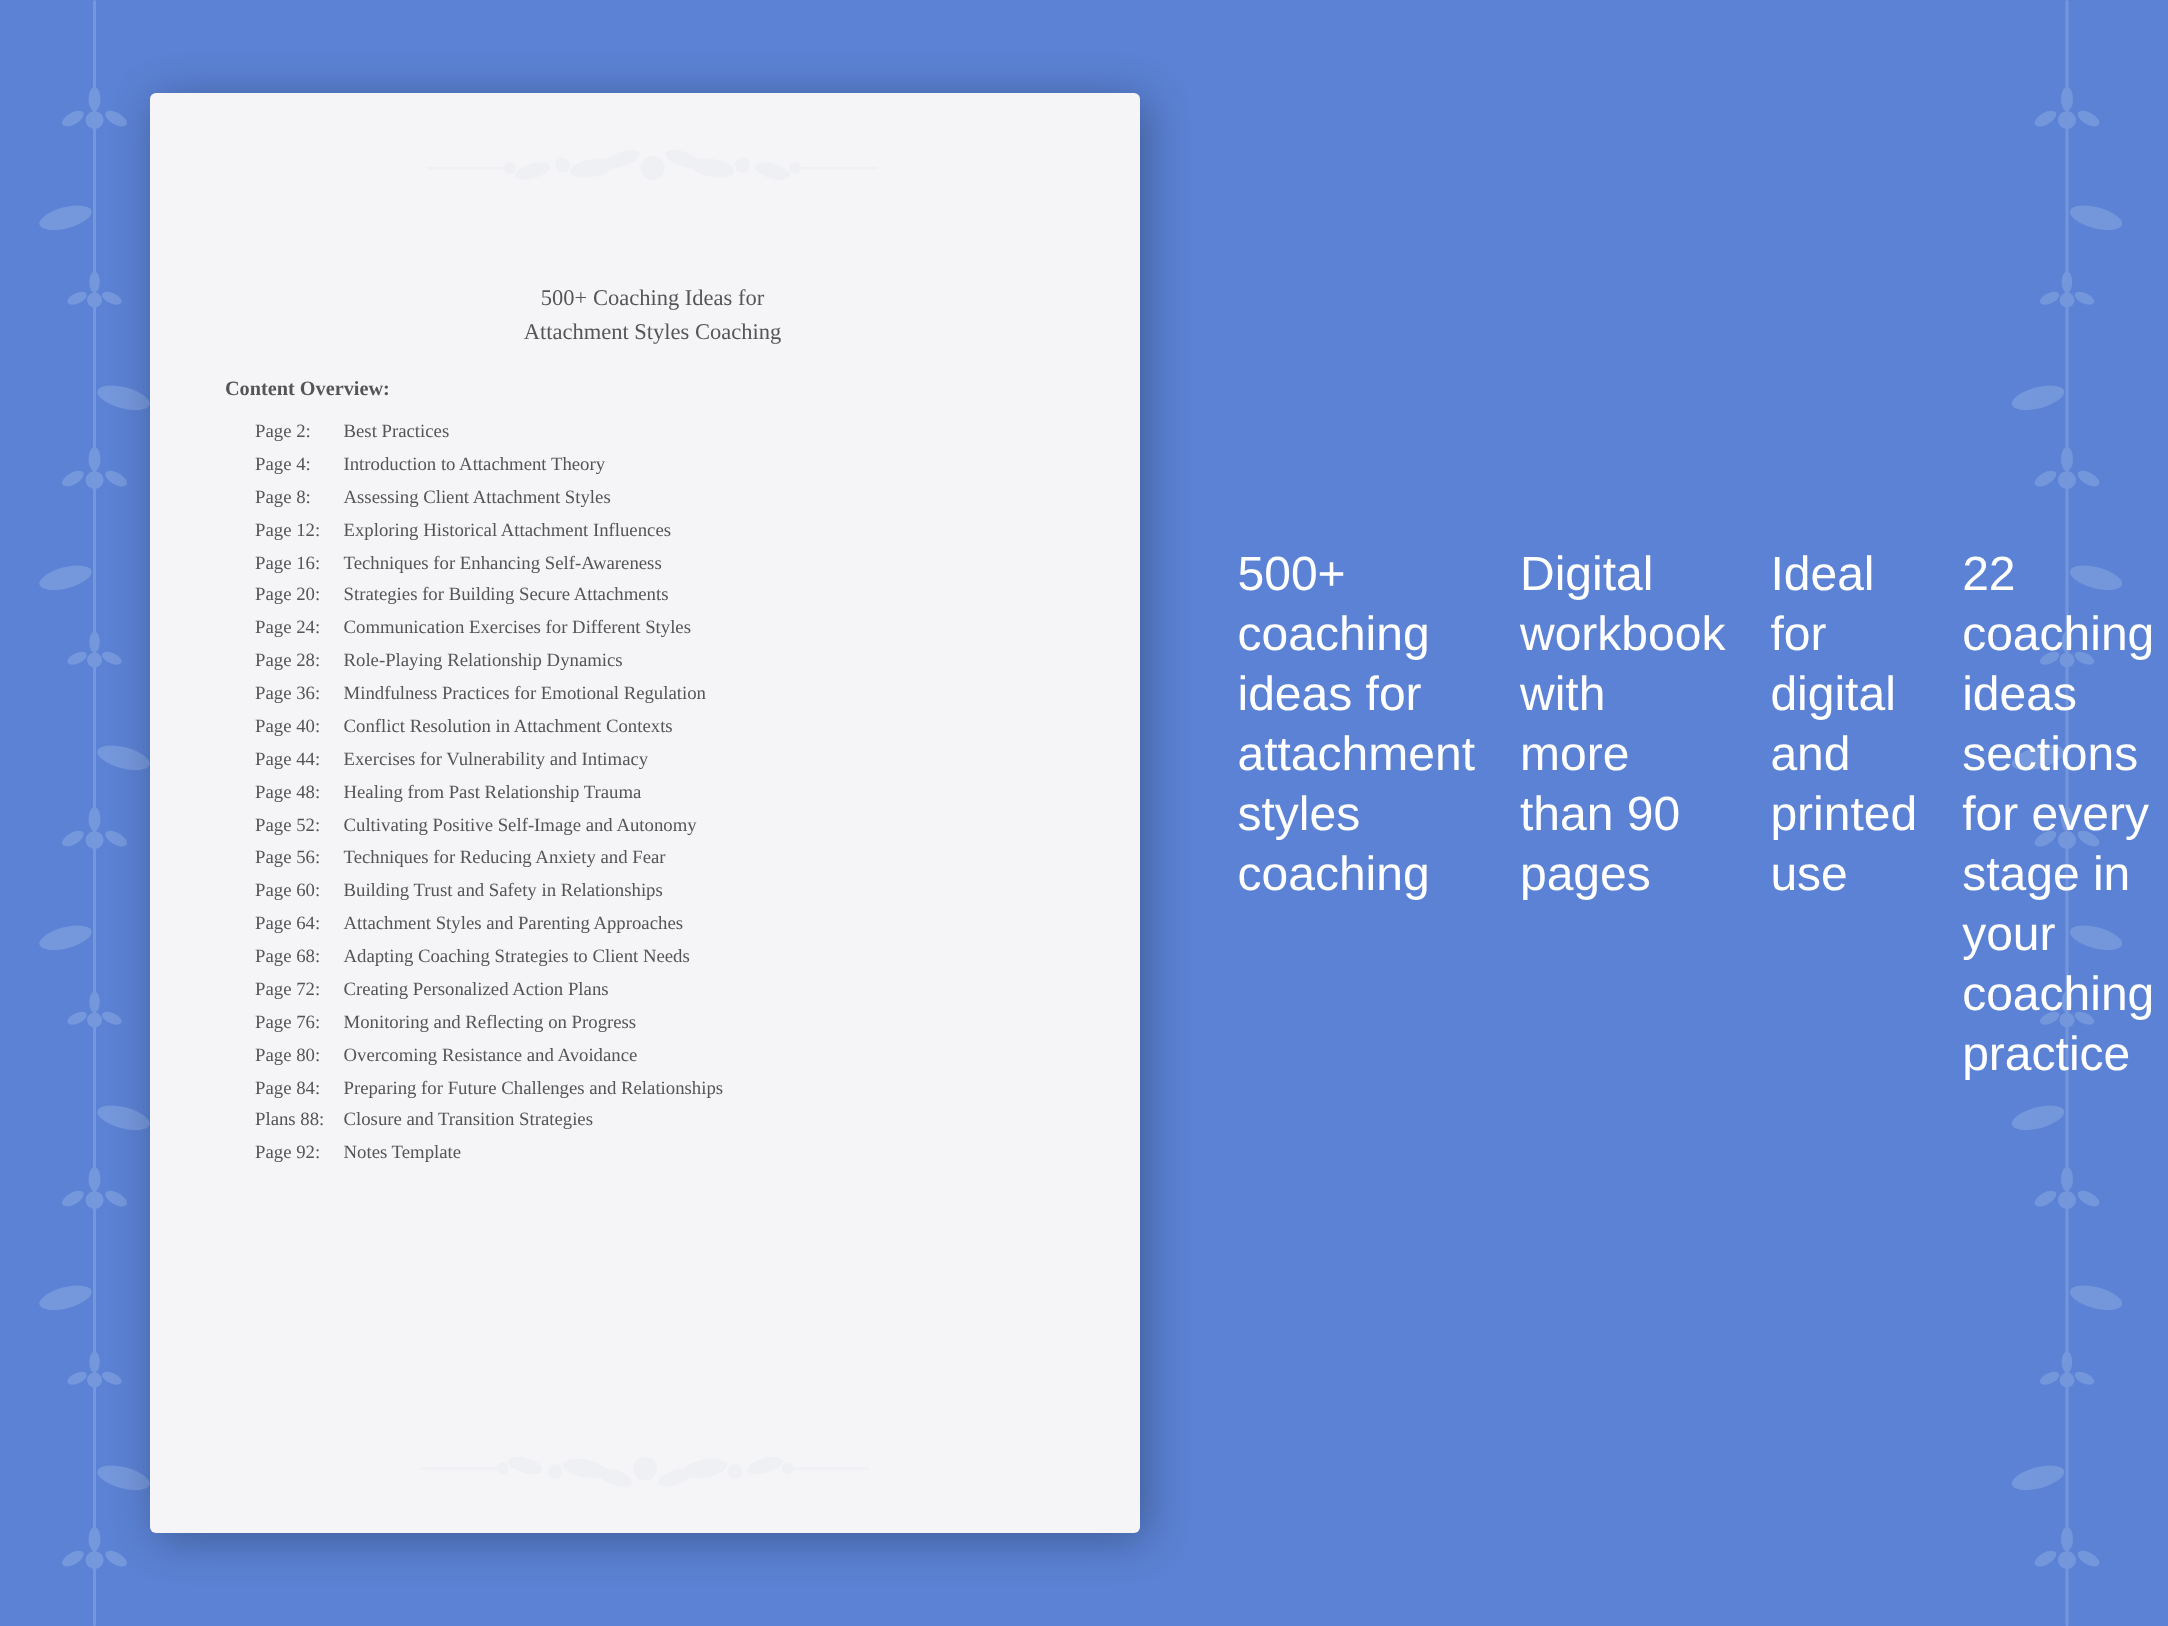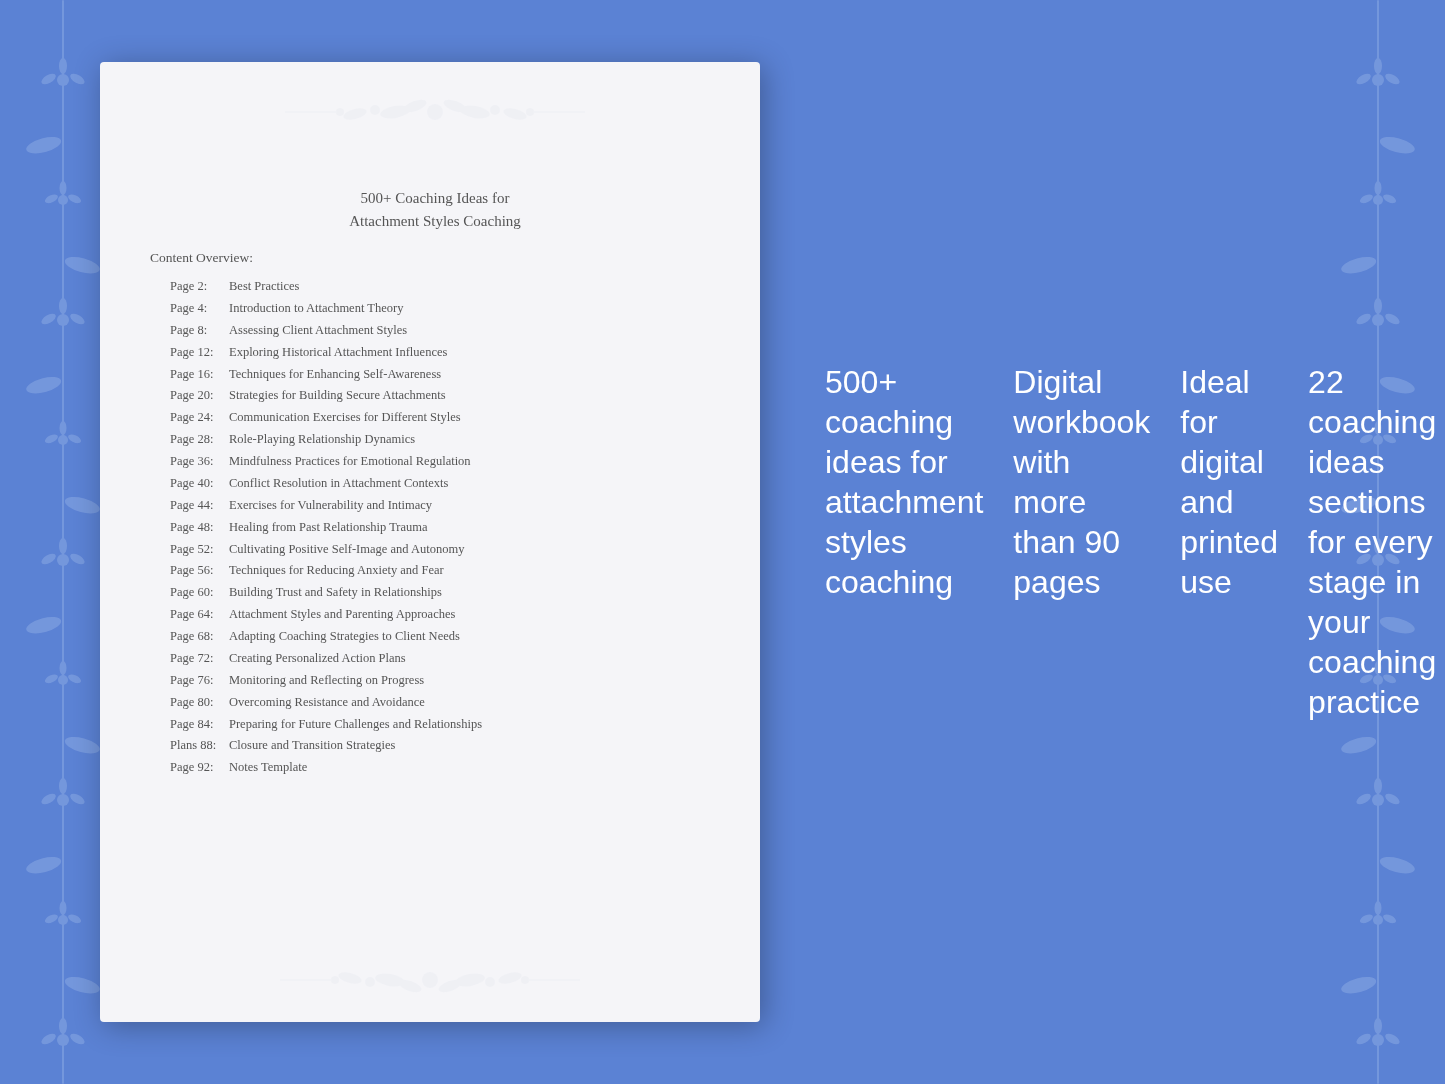--- a/index.html
+++ b/index.html
@@ -98,21 +98,21 @@
       font-weight: normal;
       line-height: 1.5;
       margin-bottom: 18px;
       font-family: Georgia, serif;
       margin-top: 48px;
     }
 
     .doc-content-label {
       color: #555;
       font-size: 13.5px;
-      font-weight: normal;
+      font-weight: bold;
       margin-bottom: 10px;
       font-family: Georgia, serif;
     }
 
     .toc-list {
       list-style: none;
     }
 
     .toc-item {
       color: #555;

